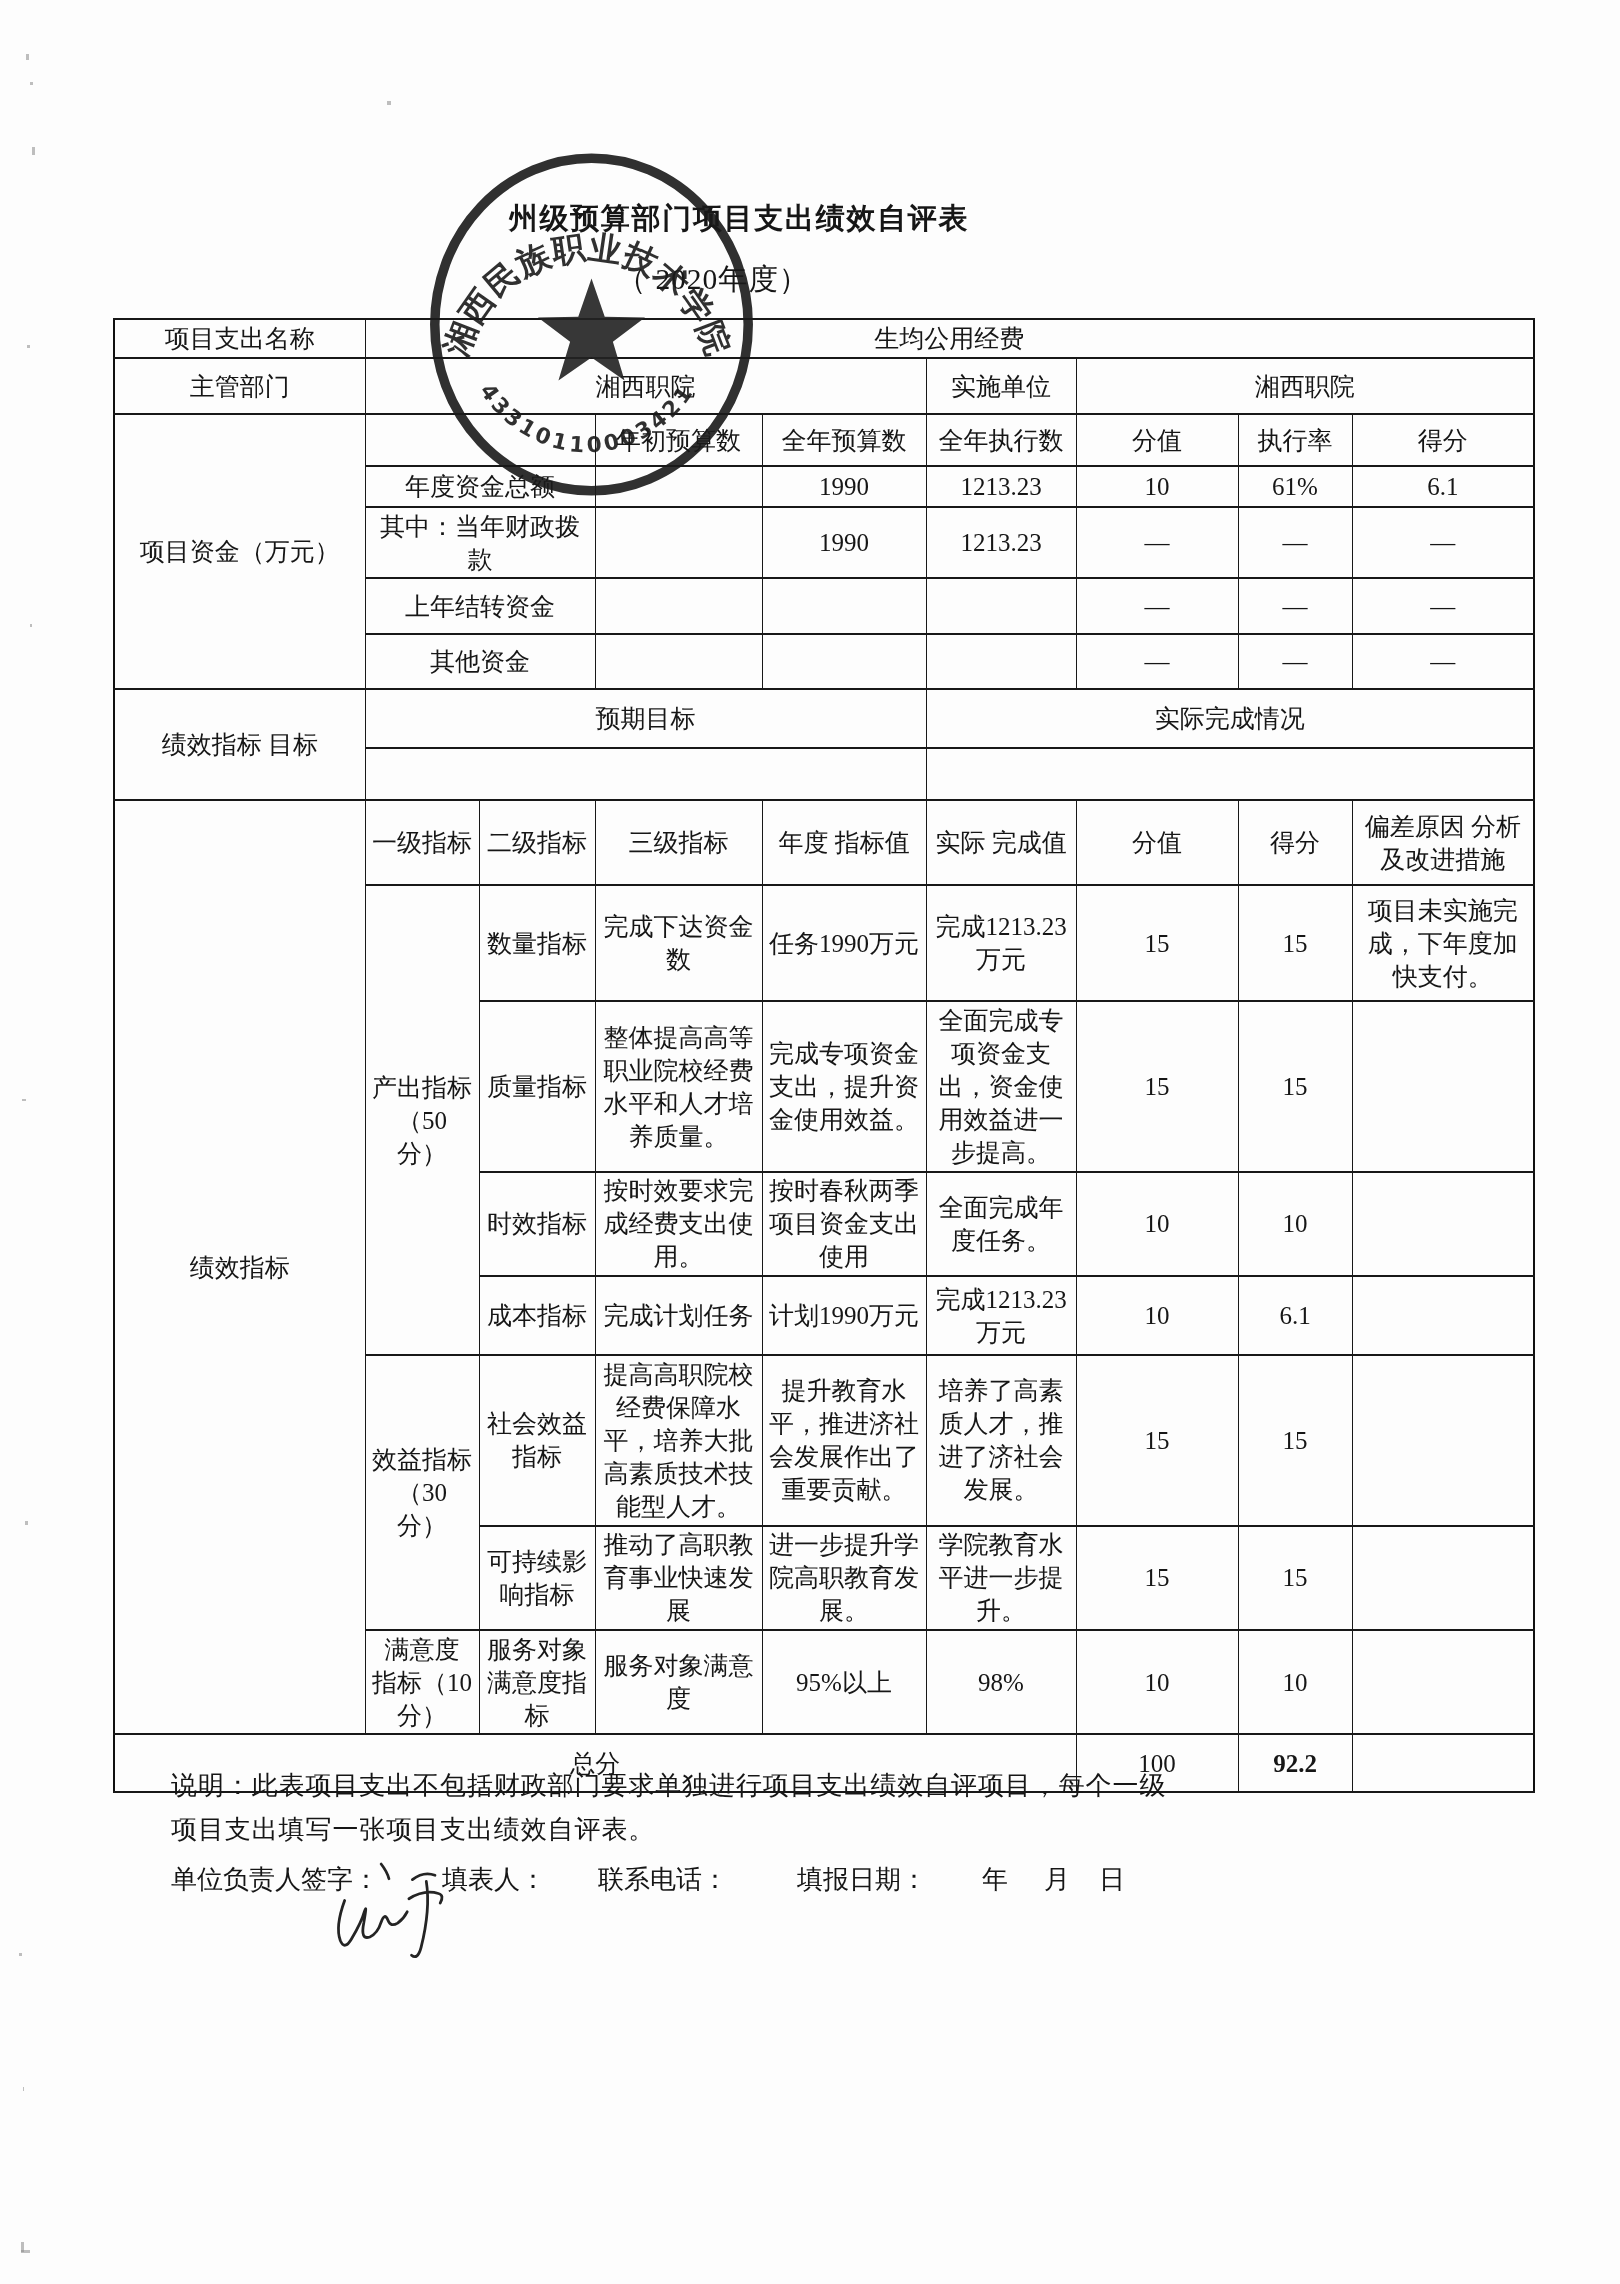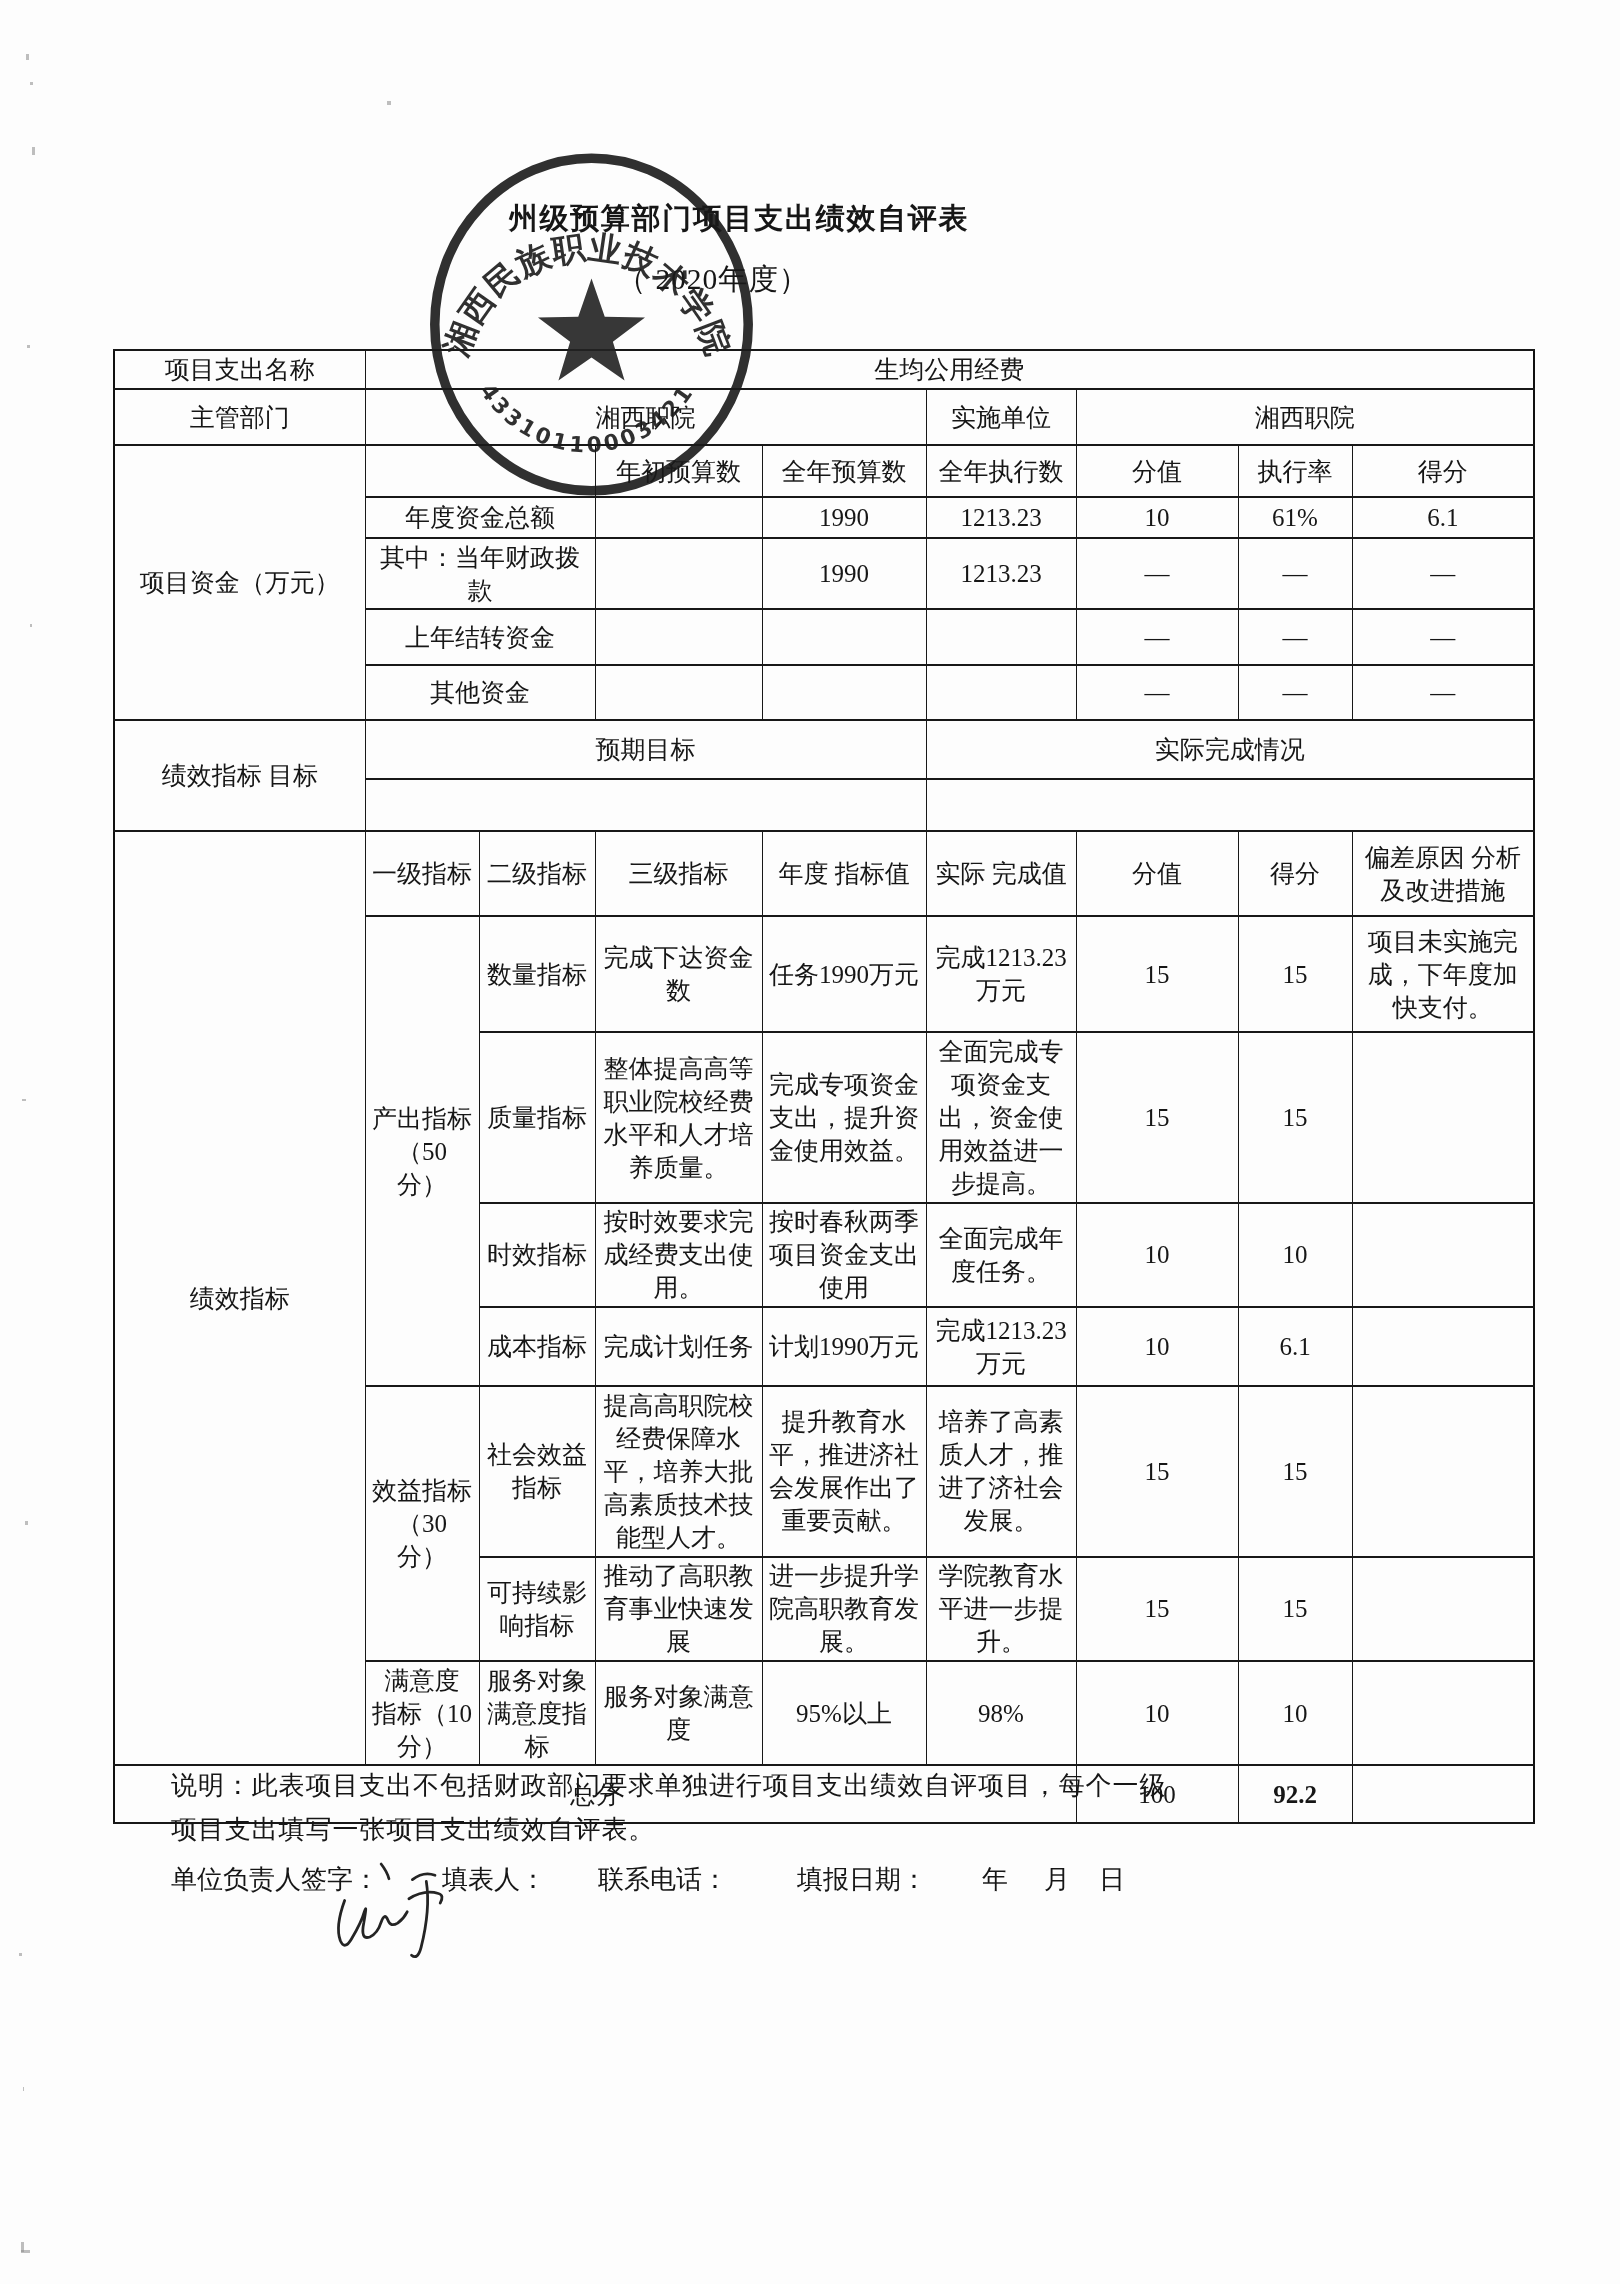--- a/index.html
+++ b/index.html
@@ -17,21 +17,20 @@
     font-size:29px;font-weight:600;letter-spacing:1.7px;white-space:nowrap;
   }
   .doc-subtitle{
     position:absolute;top:260px;left:713px;transform:translateX(-50%);
     font-size:29.5px;font-weight:500;letter-spacing:0.9px;white-space:nowrap;
   }
   table.main{
     position:absolute;left:113px;top:318px;width:1420px;
     border-collapse:collapse;table-layout:fixed;
     border:2.6px solid #101010;
-    margin-top:31px;
   }
   table.main td{
     border:1.7px solid #181818;
     border-top-width:2.6px;border-bottom-width:2.6px;
     text-align:center;vertical-align:middle;
     font-size:25px;line-height:1.32;
     padding:1.7px 4.3px;
     word-break:break-all;
   }
   td.lvl3, td.target, td.actual, td.dev{font-size:22.5px;}

